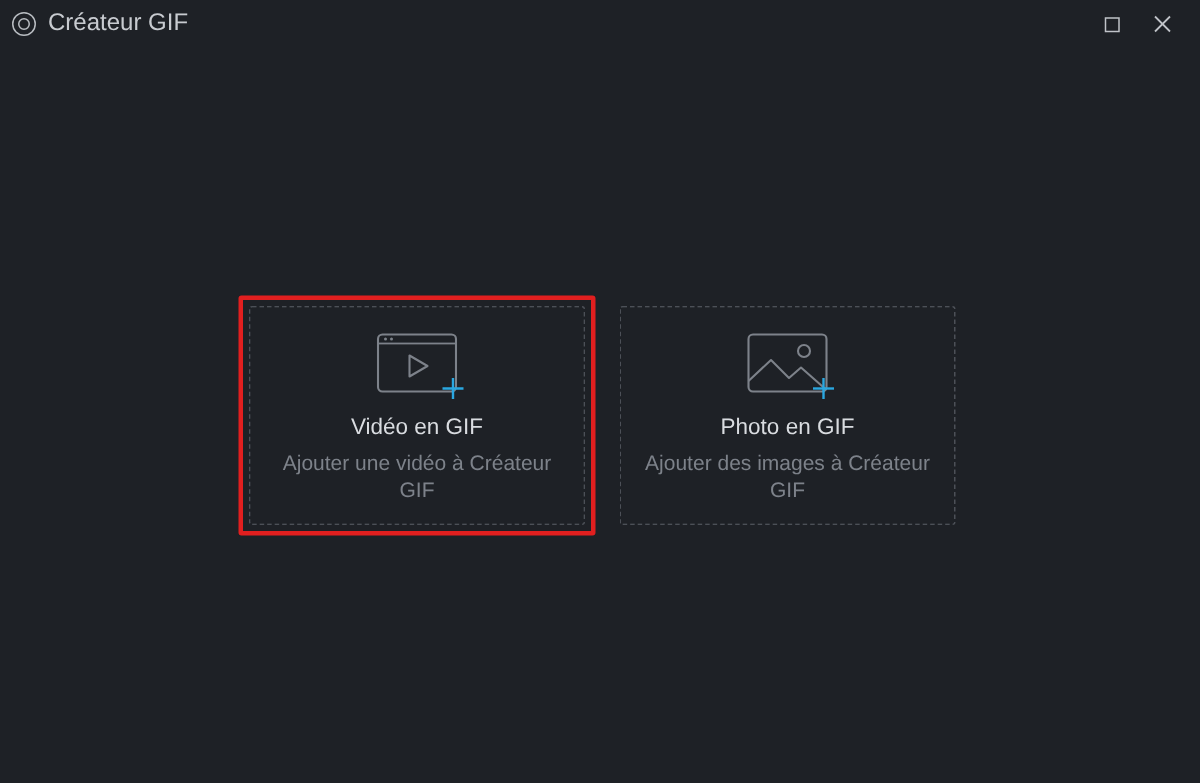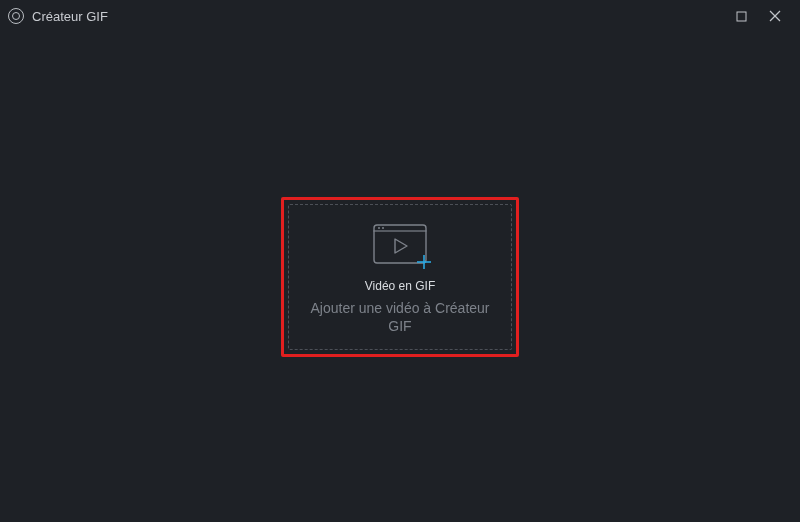--- a/index.html
+++ b/index.html
@@ -26,21 +26,21 @@
     position: relative;
   }
   .app-icon::before {
     content: "";
     width: 6px; height: 6px;
     border-radius: 50%;
     border: 1.2px solid #b9bdc2;
     position: absolute;
   }
   .titlebar-title {
-    font-size: 13px;
+    font-size: 16px;
     color: #c8cbd0;
     flex: 0 0 auto;
   }
   .titlebar-spacer { flex: 1; }
   .win-btn {
     width: 34px; height: 28px;
     display: flex; align-items: center; justify-content: center;
     color: #c0c3c8;
   }
   .win-btn svg { display: block; }
@@ -76,21 +76,21 @@
     padding: 16px 12px 14px;
     cursor: pointer;
   }
   .card-icon {
     position: relative;
     width: 58px; height: 46px;
     margin-bottom: 12px;
     display: flex; align-items: center; justify-content: center;
   }
   .card-title {
-    font-size: 12px;
+    font-size: 15px;
     color: #d9dce0;
     margin-bottom: 6px;
   }
   .card-sub {
     font-size: 14px;
     color: #7d828a;
     line-height: 1.3;
   }
   .plus {
     position: absolute;
@@ -133,14 +133,31 @@
         <svg class="plus" width="18" height="18" viewBox="0 0 18 18">
           <line x1="9" y1="2" x2="9" y2="16" stroke-width="1.6"></line>
           <line x1="2" y1="9" x2="16" y2="9" stroke-width="1.6"></line>
         </svg>
       </div>
       <div class="card-title">Vidéo en GIF</div>
       <div class="card-sub">Ajouter une vidéo à Créateur GIF</div>
     </div>
   </div>
 
+  <div class="card-wrap">
+    <div class="card">
+      <div class="card-icon">
+        <svg width="54" height="40" viewBox="0 0 54 40" fill="none">
+          <rect x="1" y="1" width="52" height="38" rx="3" stroke="#7d828a" stroke-width="1.4"></rect>
+          <circle cx="38" cy="12" r="4" fill="none" stroke="#7d828a" stroke-width="1.4"></circle>
+          <polyline points="1,32 16,18 28,30 36,23 53,38" fill="none" stroke="#7d828a" stroke-width="1.4" stroke-linejoin="round"></polyline>
+        </svg>
+        <svg class="plus" width="18" height="18" viewBox="0 0 18 18">
+          <line x1="9" y1="2" x2="9" y2="16" stroke-width="1.6"></line>
+          <line x1="2" y1="9" x2="16" y2="9" stroke-width="1.6"></line>
+        </svg>
+      </div>
+      <div class="card-title">Photo en GIF</div>
+      <div class="card-sub">Ajouter des images à Créateur GIF</div>
+    </div>
+  </div>
 
 </div>
 
 </body></html>

